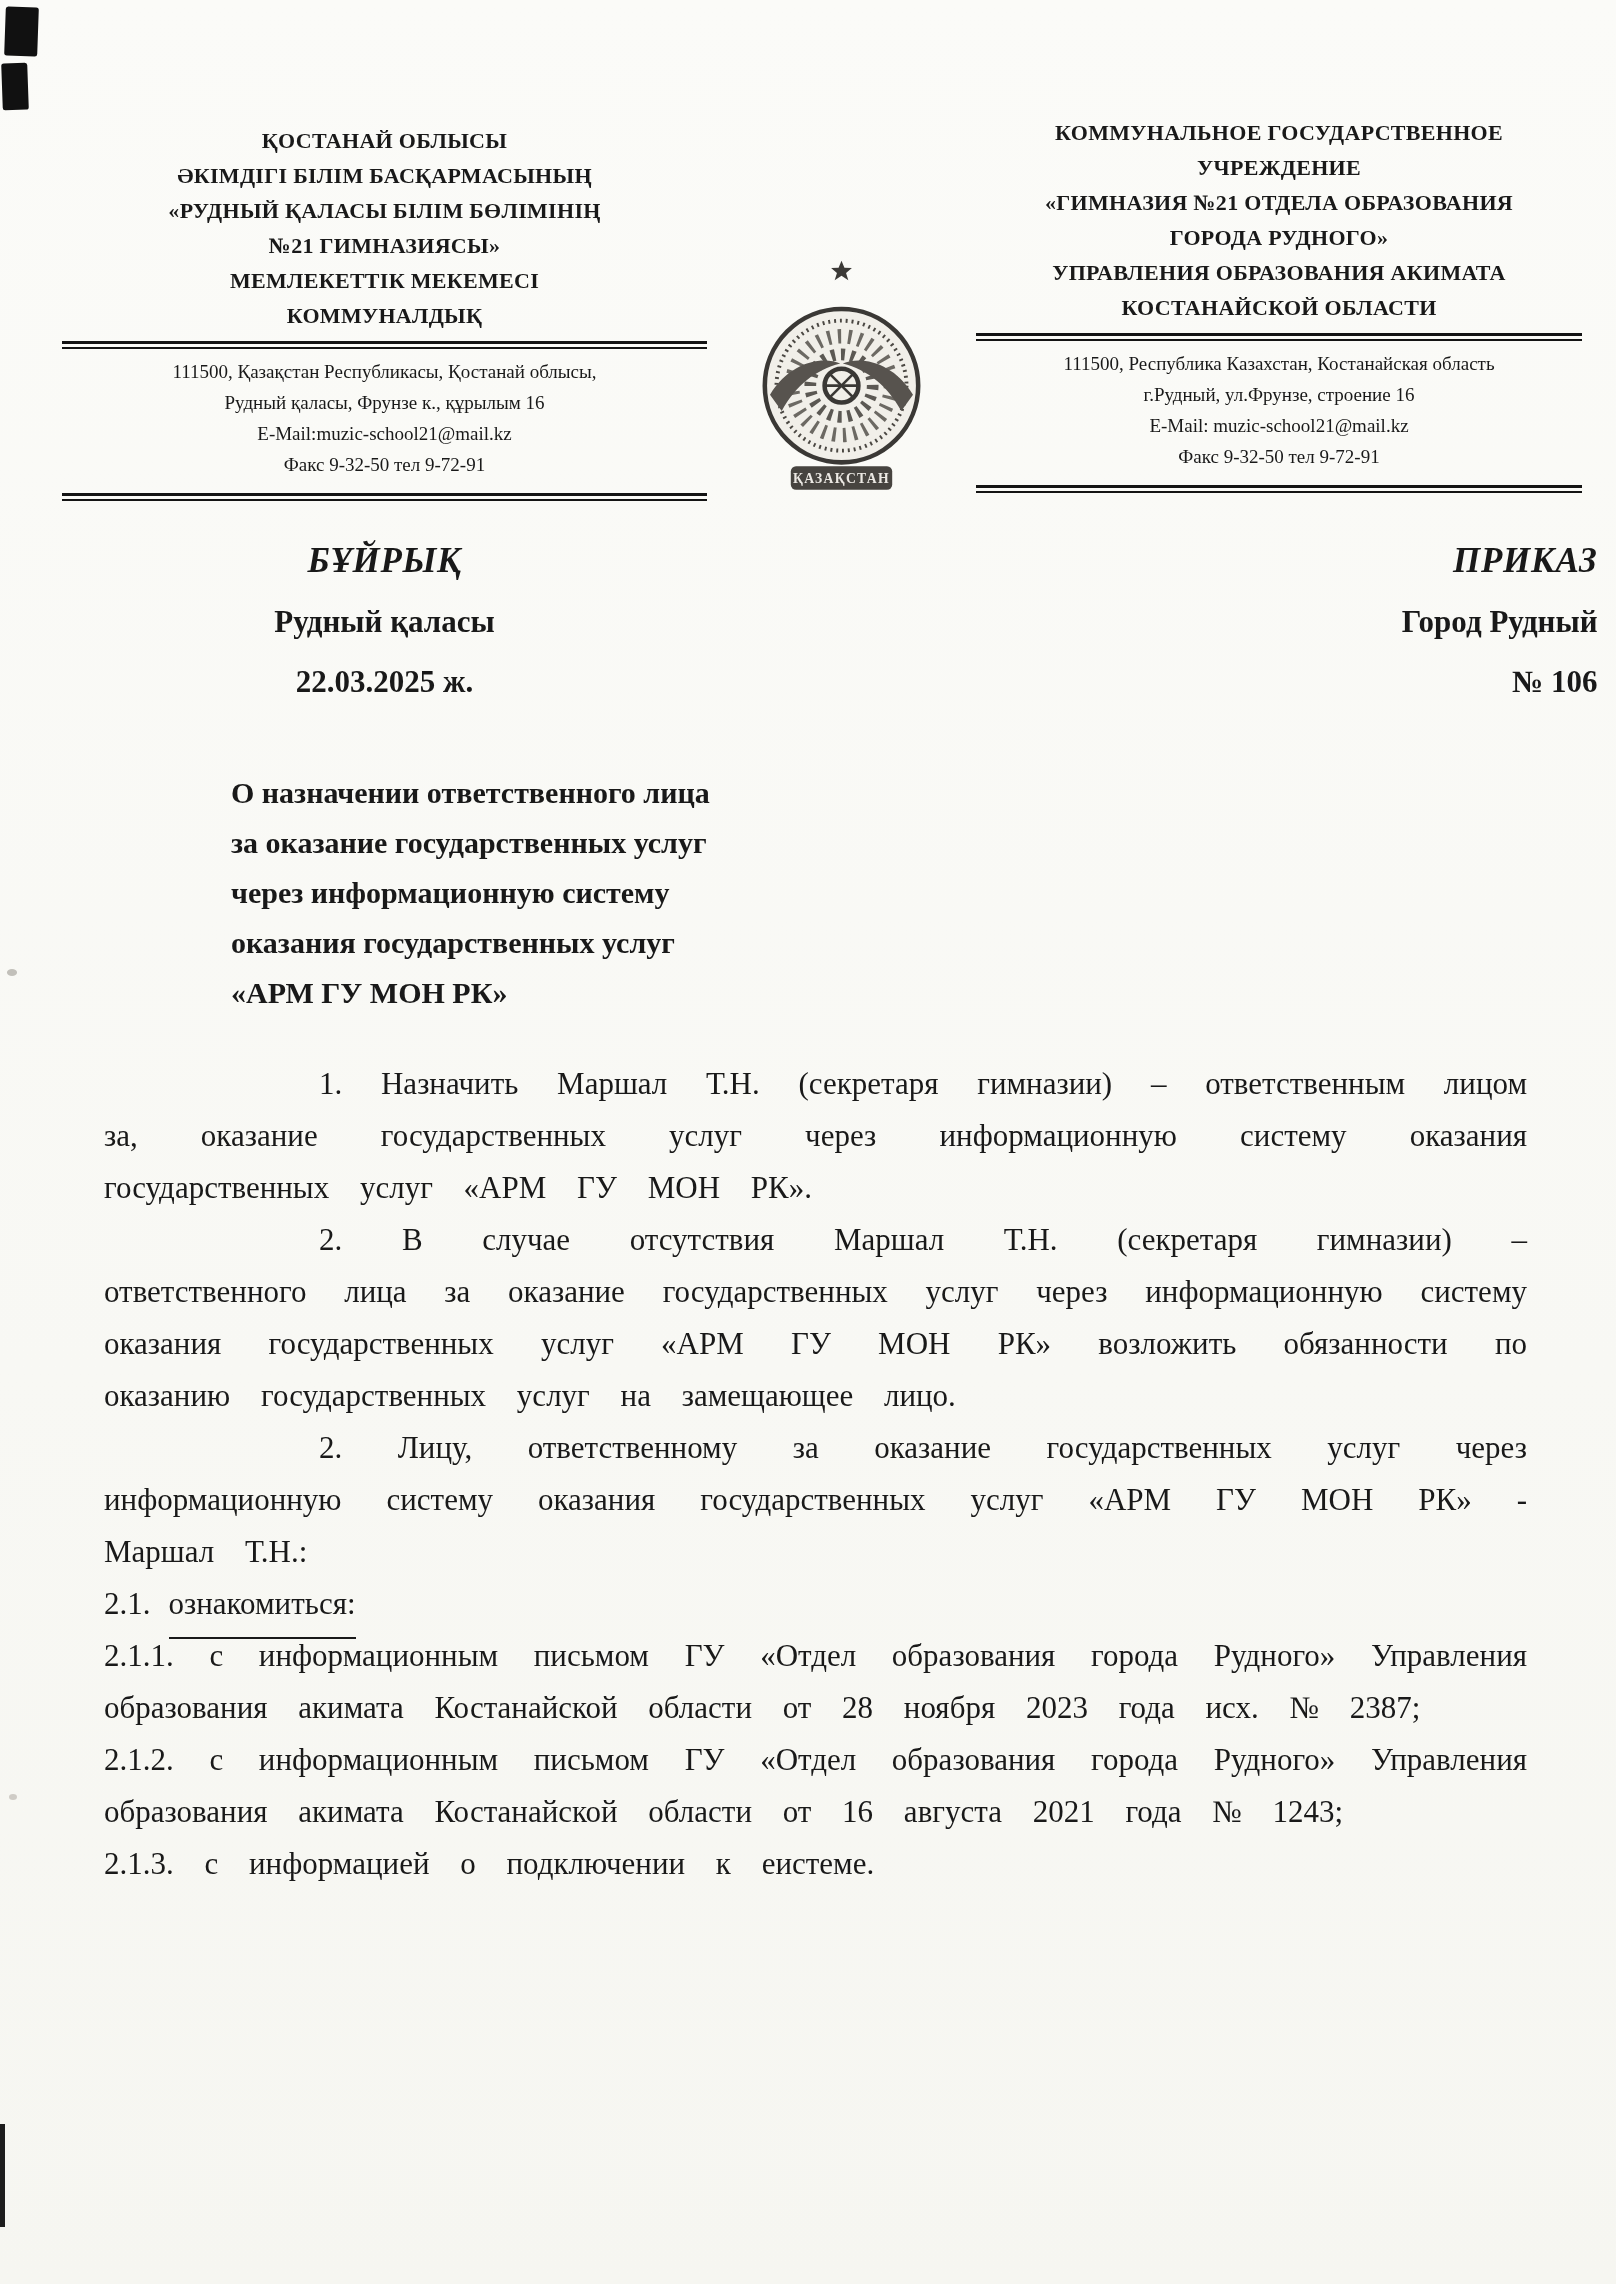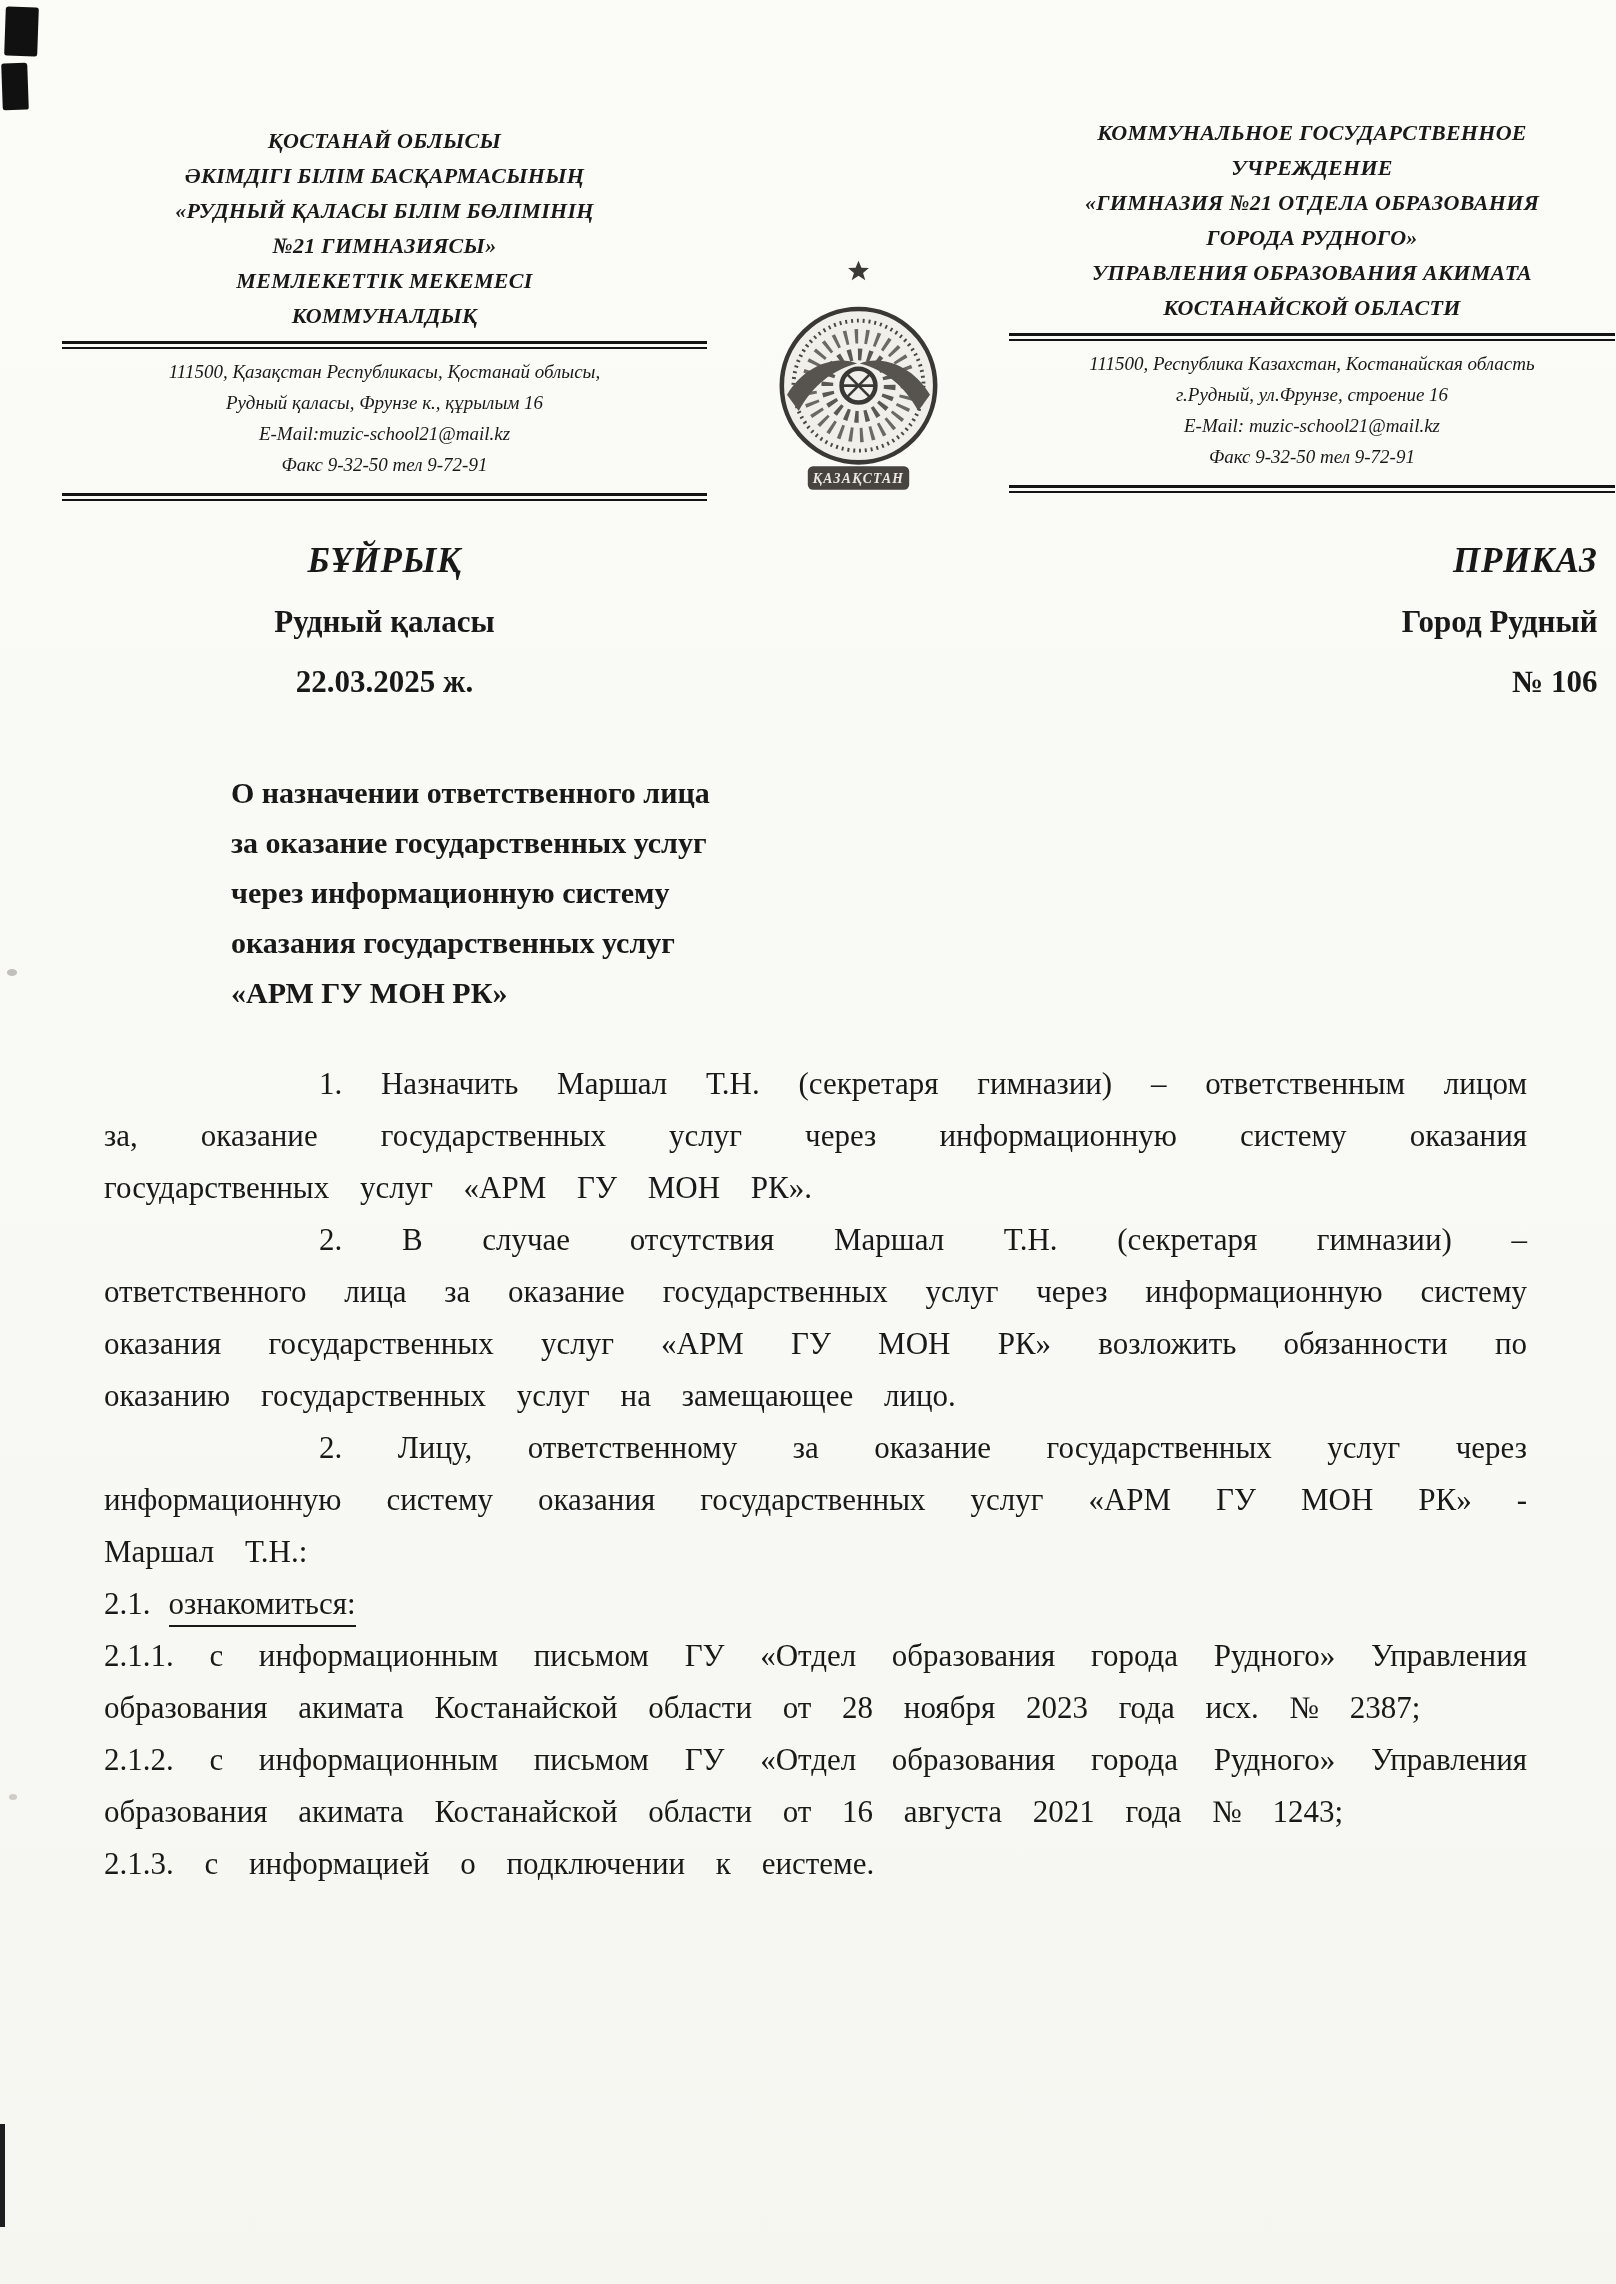--- a/index.html
+++ b/index.html
@@ -7,21 +7,21 @@
     position:relative;
     width:1617px; height:2284px;
     margin:0 auto;
     background:linear-gradient(180deg,#fbfbf8 0%,#f8f8f4 60%,#f6f6f1 100%);
     font-family:"Liberation Serif","DejaVu Serif",serif;
     color:#191919;
     overflow:hidden;
   }
 
   
-  .header { display:flex; padding:77px 2px 0 62px; box-sizing:border-box;font-style:italic; }
+  .header { display:flex; padding:77px 35px 0 62px; box-sizing:border-box; }
   .hcol-left  { width:645px; text-align:center; }
   .hcol-center{ flex:1; display:flex; justify-content:center; align-items:flex-end; }
   .hcol-right { width:606px; text-align:center; }
 
   .org { font-weight:bold; font-size:22px; line-height:35px; letter-spacing:0.3px; }
   .org-left  { padding-top:46px; }
   .org-right { padding-top:38px; }
 
   .double-rule { height:3.3px; border-top:3.3px solid #141414; border-bottom:2px solid #141414; margin-top:7.8px; }
   .addr { font-size:19px; line-height:31px; padding:6.5px 0 5.2px; }
@@ -34,21 +34,21 @@
   .order-line  { font-size:31px; font-weight:bold; margin-top:23.4px; }
 
   
   .subject { margin:68px 0 0 231px; font-weight:bold; font-size:30px; line-height:50px; }
 
   
   .body-text { margin:40px 90px 0 104px; font-size:31px; line-height:52px; text-align:justify; word-spacing:23px; }
   .body-text p { margin:0; text-indent:215px; }
   .body-text p.flush { text-indent:0; }
   .bold-inline { font-weight:bold; }
-  .underline-inline { border-bottom:2.6px solid #191919; padding-bottom:4px; margin-left:18px; }
+  .underline-inline { border-bottom:2.6px solid #191919; padding-bottom:16px; margin-left:18px; }
 
   
   .emblem-box { margin-top:-5.2px; }
 
   
   .art { position:absolute; background:#111; }
   .art-blob1 { left:5.2px;  top:6.5px;  width:33px; height:49px; border-radius:2.6px; transform:rotate(2deg); }
   .art-blob2 { left:2px;  top:63px;  width:26px; height:47px; border-radius:2.6px; transform:rotate(-2deg); }
   .art-edge-bottom { left:0; top:2124px; width:4.6px; height:103px; background:#1d1d1d; }
   .art-speck1 { left:6.5px; top:969px; width:10.4px; height:6.5px; background:#c2c0ba; border-radius:50%; }

